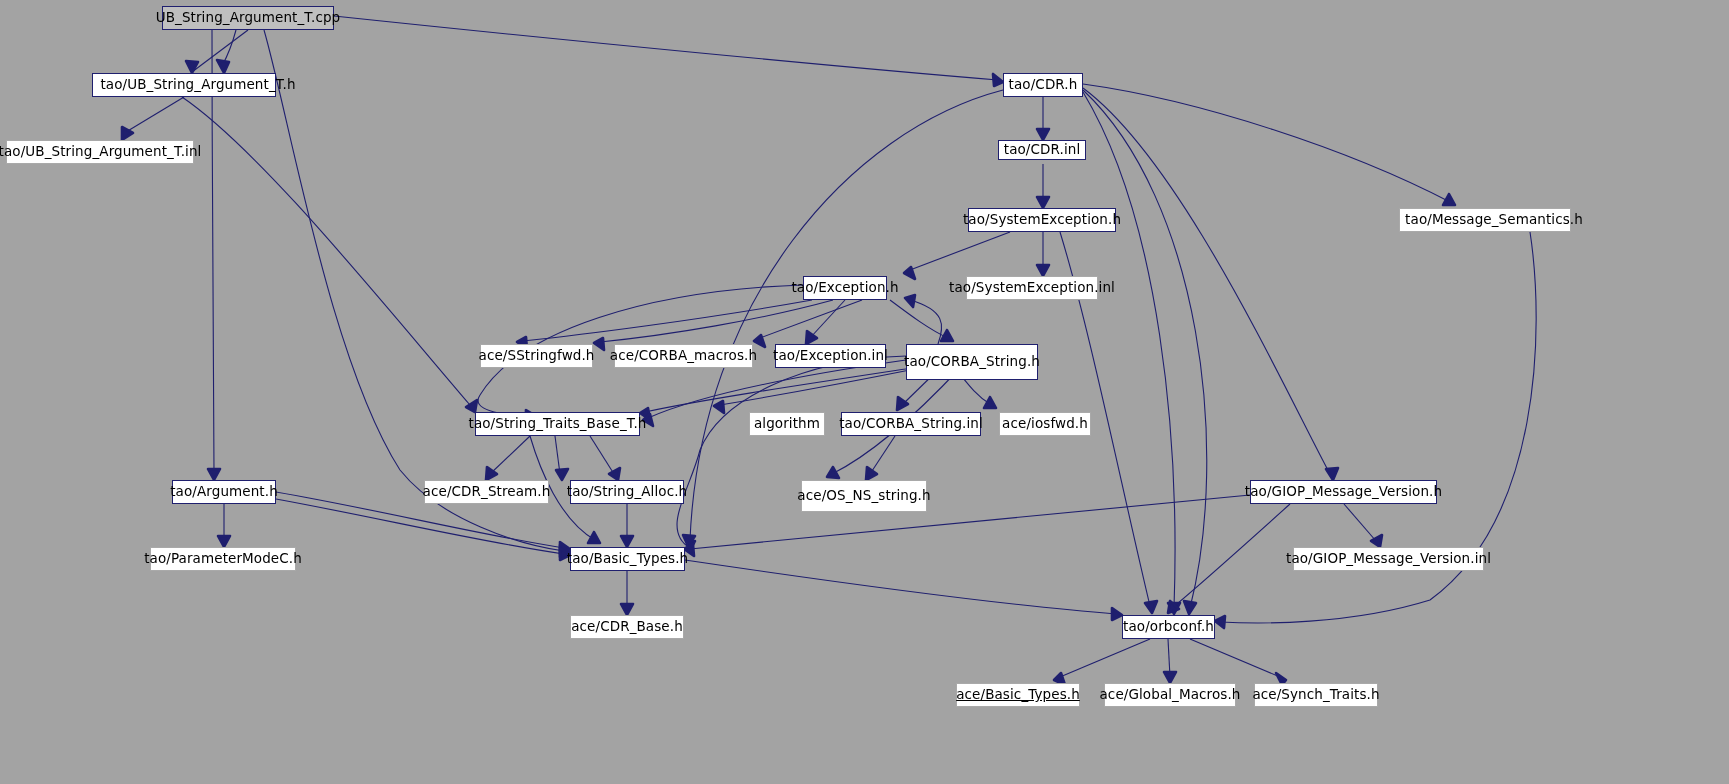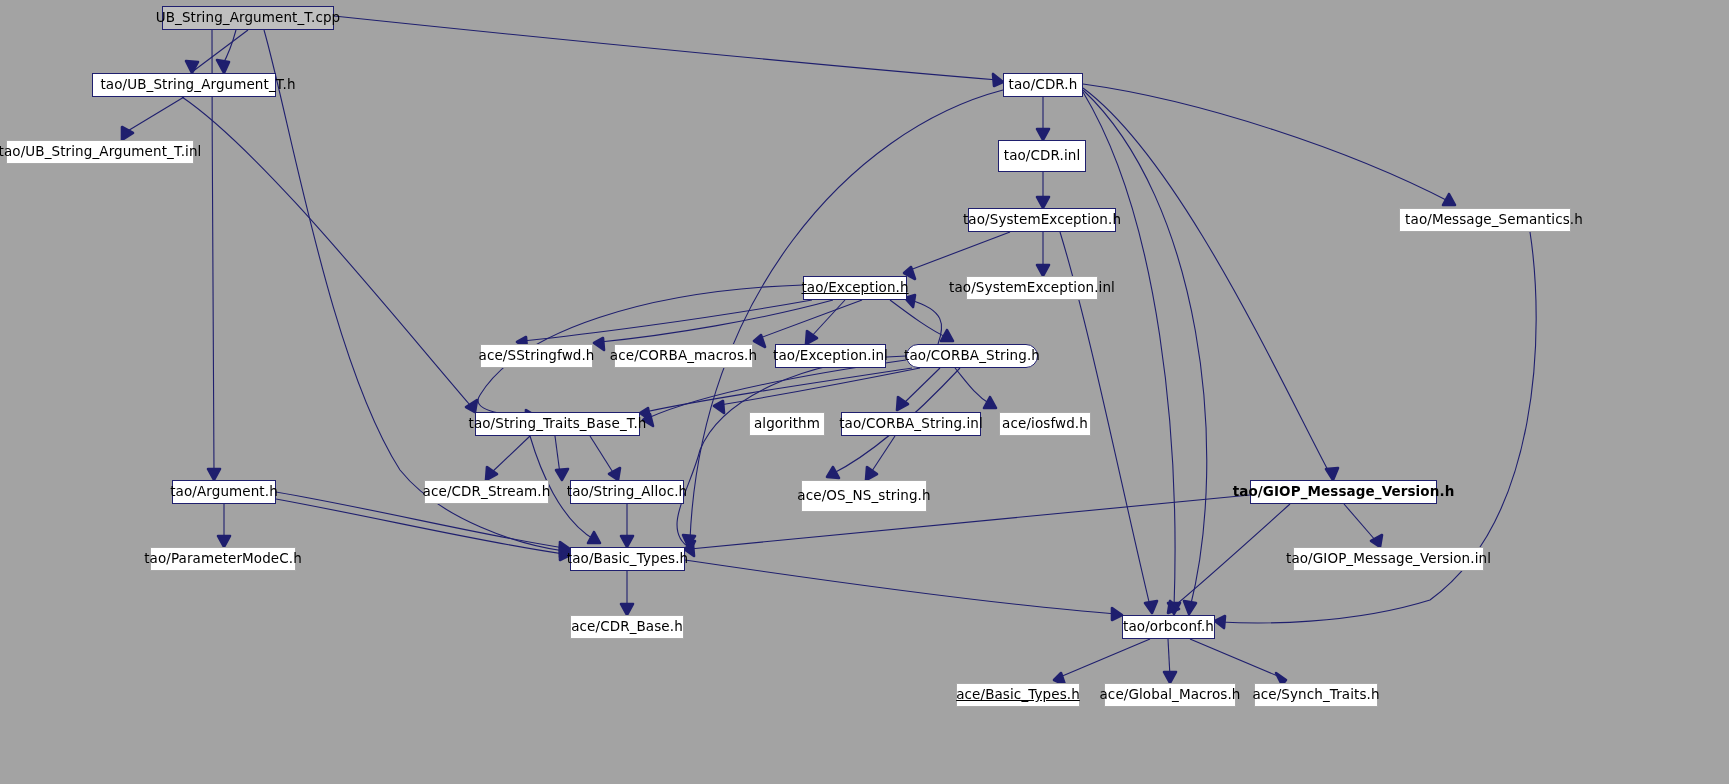--- a/index.html
+++ b/index.html
@@ -144,37 +144,37 @@
       <path d="M 1168 639 L 1170 677" fill="none" stroke="#1f1f6e" stroke-width="1.1"></path>
       <polygon points="1170,683 1176,672 1164,672" fill="#1f1f6e" stroke="#1f1f6e" stroke-width="2.6" stroke-linejoin="round"></polygon>
       <path d="M 1190 639 L 1280 677" fill="none" stroke="#1f1f6e" stroke-width="1.1"></path>
       <polygon points="1286,680 1276,673 1282,685" fill="#1f1f6e" stroke="#1f1f6e" stroke-width="2.6" stroke-linejoin="round"></polygon>
     </svg>
   <div id="nodes">
       <div class="node root" style="left: 162px; top: 6px; width: 172px; height: 24px;">UB_String_Argument_T.cpp</div>
       <div class="node" style="left: 92px; top: 73px; width: 184px; height: 24px; padding-left: 34px;">tao/UB_String_Argument_T.h</div>
       <div class="node sys" style="left: 6px; top: 140px; width: 188px; height: 24px;">tao/UB_String_Argument_T.inl</div>
       <div class="node" style="left: 1003px; top: 73px; width: 80px; height: 24px;">tao/CDR.h</div>
-      <div class="node" style="left: 998px; top: 140px; width: 88px; height: 32px;">tao/CDR.inl</div>
+      <div class="node" style="left: 998px; top: 140px; width: 88px; height: 20px;">tao/CDR.inl</div>
       <div class="node sys" style="left: 1399px; top: 208px; width: 172px; height: 24px; padding-left: 24px;">tao/Message_Semantics.h</div>
       <div class="node" style="left: 968px; top: 208px; width: 148px; height: 24px;">tao/SystemException.h</div>
       <div class="node sys" style="left: 966px; top: 276px; width: 132px; height: 24px;">tao/SystemException.inl</div>
-      <div class="node" style="left: 803px; top: 276px; width: 104px; height: 24px; text-decoration: underline;">tao/Exception.h</div>
+      <div class="node" style="left: 803px; top: 276px; width: 84px; height: 24px;">tao/Exception.h</div>
       <div class="node sys" style="left: 480px; top: 344px; width: 113px; height: 24px;">ace/SStringfwd.h</div>
       <div class="node sys" style="left: 614px; top: 344px; width: 139px; height: 24px;">ace/CORBA_macros.h</div>
       <div class="node" style="left: 775px; top: 344px; width: 111px; height: 24px;">tao/Exception.inl</div>
-      <div class="node" style="left: 906px; top: 344px; width: 132px; height: 24px; border-radius: 12px;">tao/CORBA_String.h</div>
+      <div class="node" style="left: 906px; top: 344px; width: 132px; height: 36px;">tao/CORBA_String.h</div>
       <div class="node" style="left: 475px; top: 412px; width: 165px; height: 24px;">tao/String_Traits_Base_T.h</div>
       <div class="node sys" style="left: 749px; top: 412px; width: 76px; height: 24px;">algorithm</div>
       <div class="node" style="left: 841px; top: 412px; width: 140px; height: 24px;">tao/CORBA_String.inl</div>
       <div class="node sys" style="left: 999px; top: 412px; width: 92px; height: 24px;">ace/iosfwd.h</div>
       <div class="node sys" style="left: 424px; top: 480px; width: 125px; height: 24px;">ace/CDR_Stream.h</div>
       <div class="node" style="left: 570px; top: 480px; width: 114px; height: 24px;">tao/String_Alloc.h</div>
       <div class="node sys" style="left: 801px; top: 480px; width: 126px; height: 32px; text-align: center;">ace/OS_NS_string.h</div>
-      <div class="node" style="left: 1250px; top: 480px; width: 187px; height: 24px; font-weight: bold;">tao/GIOP_Message_Version.h</div>
+      <div class="node" style="left: 1250px; top: 480px; width: 187px; height: 24px;">tao/GIOP_Message_Version.h</div>
       <div class="node" style="left: 172px; top: 480px; width: 104px; height: 24px;">tao/Argument.h</div>
       <div class="node sys" style="left: 150px; top: 547px; width: 146px; height: 24px;">tao/ParameterModeC.h</div>
       <div class="node" style="left: 570px; top: 547px; width: 115px; height: 24px;">tao/Basic_Types.h</div>
       <div class="node sys" style="left: 1293px; top: 547px; width: 191px; height: 24px;">tao/GIOP_Message_Version.inl</div>
       <div class="node sys" style="left: 570px; top: 615px; width: 114px; height: 24px;">ace/CDR_Base.h</div>
       <div class="node" style="left: 1122px; top: 615px; width: 93px; height: 24px;">tao/orbconf.h</div>
       <div class="node sys" style="left: 956px; top: 683px; width: 124px; height: 24px; text-decoration: underline;">ace/Basic_Types.h</div>
       <div class="node sys" style="left: 1104px; top: 683px; width: 132px; height: 24px;">ace/Global_Macros.h</div>
       <div class="node sys" style="left: 1254px; top: 683px; width: 124px; height: 24px;">ace/Synch_Traits.h</div>
     </div>

